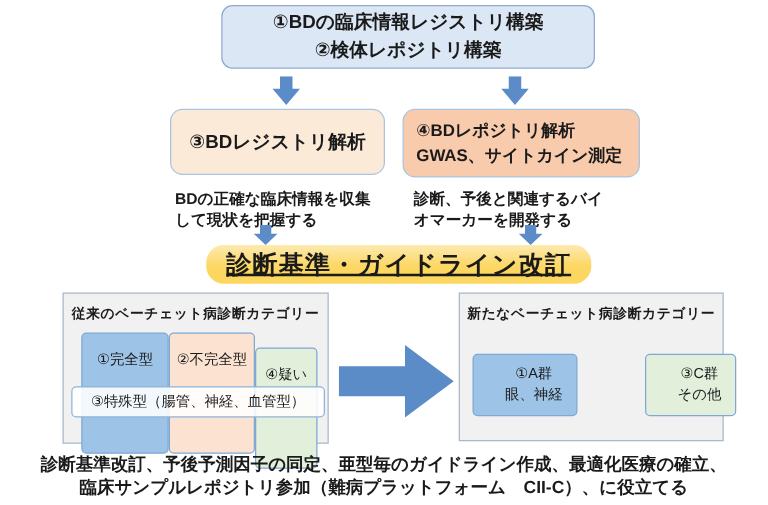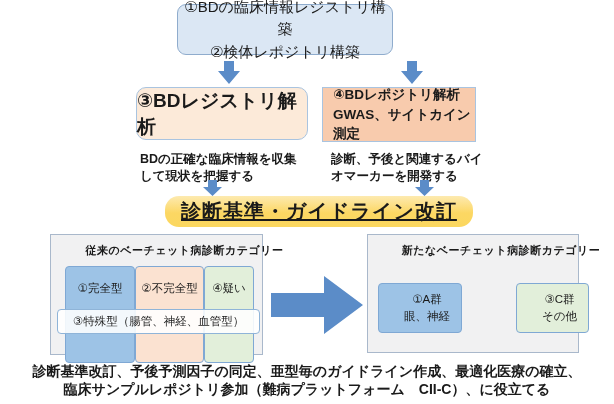--- a/index.html
+++ b/index.html
@@ -5,36 +5,36 @@
   html,body{margin:0;padding:0;background:#ffffff;}
   .stage{
     position:relative;width:614px;height:404px;background:#ffffff;
     font-family:"Liberation Sans","DejaVu Sans",sans-serif;color:#1a1a1a;
     overflow:hidden;
   }
   .abs{position:absolute;box-sizing:border-box;}
 
   
   .top-box{
-    left:177px;top:4px;width:216px;height:51px;
+    left:177px;top:4px;width:299px;height:51px;
     background:#dbe7f4;border:1.5px solid #8faccd;border-radius:9px;
     display:flex;flex-direction:column;align-items:center;justify-content:center;
-    font-weight:normal;font-size:15px;line-height:1.5;text-align:center;
+    font-weight:bold;font-size:15px;line-height:1.5;text-align:center;
   }
 
   
   .box3{
     left:136px;top:87px;width:172px;height:53px;
     background:#fcead9;border:1.5px solid #a9c4e0;border-radius:10px;
     display:flex;align-items:center;justify-content:center;
-    font-weight:bold;font-size:19px;
+    font-weight:bold;font-size:15px;
   }
   .box4{
-    left:322px;top:87px;width:154px;height:55px;
-    background:#f8cbad;border:1.5px solid #a9c4e0;border-radius:0;
+    left:322px;top:87px;width:190px;height:55px;
+    background:#f8cbad;border:1.5px solid #a9c4e0;border-radius:10px;
     display:flex;flex-direction:column;justify-content:center;
     padding-left:10px;font-weight:bold;font-size:13.5px;line-height:1.45;
   }
 
   .note{font-weight:bold;font-size:12.5px;line-height:1.38;}
   .note-left{left:140px;top:151px;}
   .note-right{left:331px;top:151px;}
 
   .arrow-svg{display:block;}
 
@@ -48,36 +48,36 @@
   .banner span{text-decoration:underline;}
 
   
   .panel{
     background:#f1f1f2;border:1.5px solid #a9b8cb;
   }
   .panel-left{left:50px;top:234px;width:213px;height:121px;}
   .panel-right{left:367px;top:234px;width:212px;height:119px;}
   .panel-title{
     position:absolute;left:0;top:8px;width:100%;text-align:center;
-    font-weight:bold;font-size:11px;letter-spacing:0.5px;margin-left:28px;
+    font-weight:bold;font-size:11px;letter-spacing:0.5px;
   }
   .cat-box{
     position:absolute;border:1.3px solid #7fa8d4;border-radius:4px;
     font-size:11.5px;line-height:1.45;text-align:center;
   }
   .c-blue{background:#9dc3e6;}
   .c-peach{background:#fbe2d1;}
   .c-peach2{background:#fadcc8;}
   .c-green{background:#e2efda;}
 
   
   .tall{height:82px;top:31px;padding-top:13px;}
   .t1{left:14px;width:68px;}
   .t2{left:84px;width:67px;}
-  .t3{left:153px;width:48px;}
+  .t3{left:153px;width:48px;margin-top:12px;}
 
   .overlay-box{
     position:absolute;left:6px;top:74px;width:201px;height:23px;
     background:rgba(255,255,255,0.88);border:1.2px solid #8fb4d8;border-radius:4px;
     display:flex;align-items:center;justify-content:center;
     font-size:11.5px;white-space:nowrap;
   }
 
   
   .short{height:48px;top:48px;display:flex;flex-direction:column;align-items:center;justify-content:center;padding-left:14px;}

